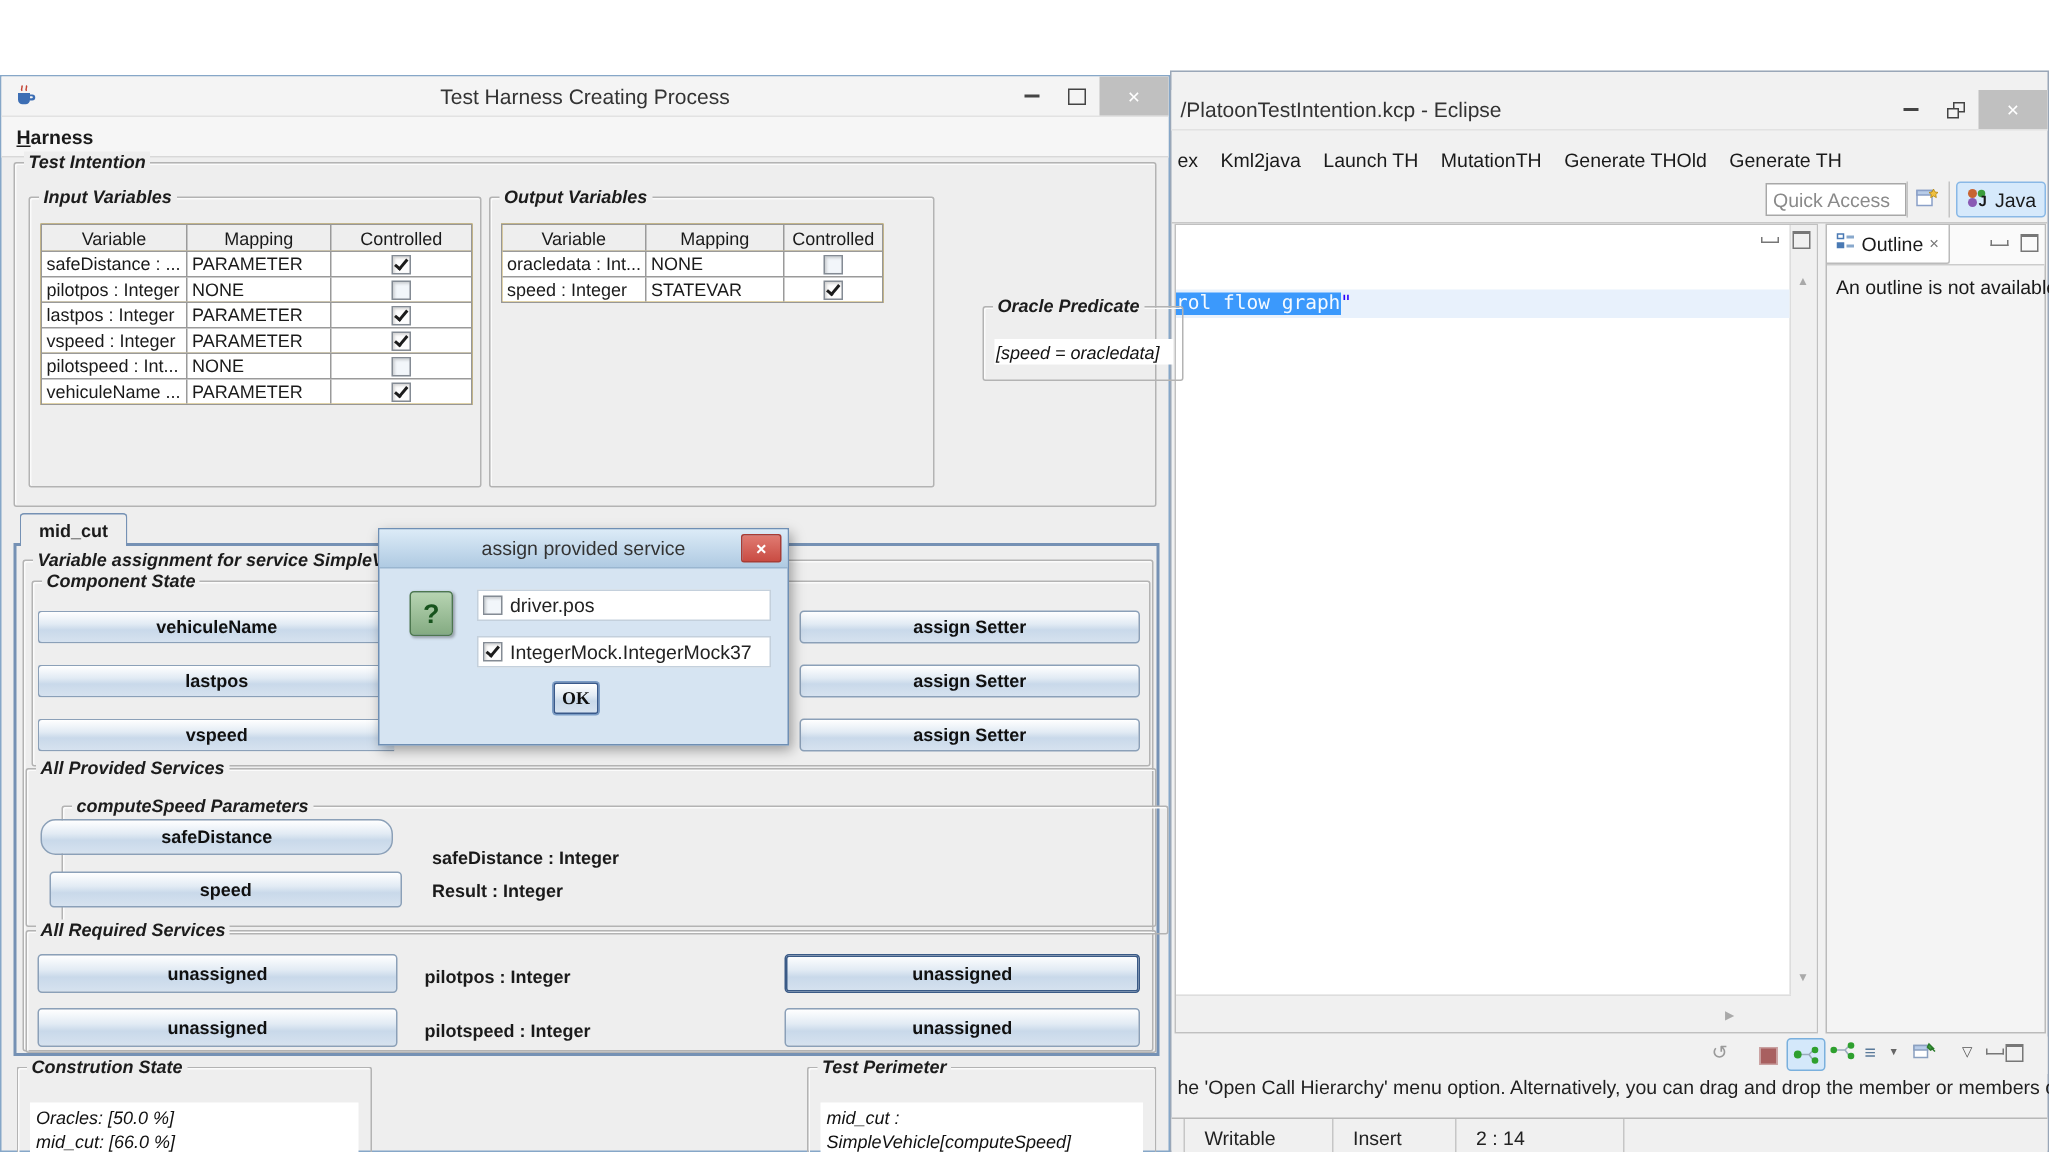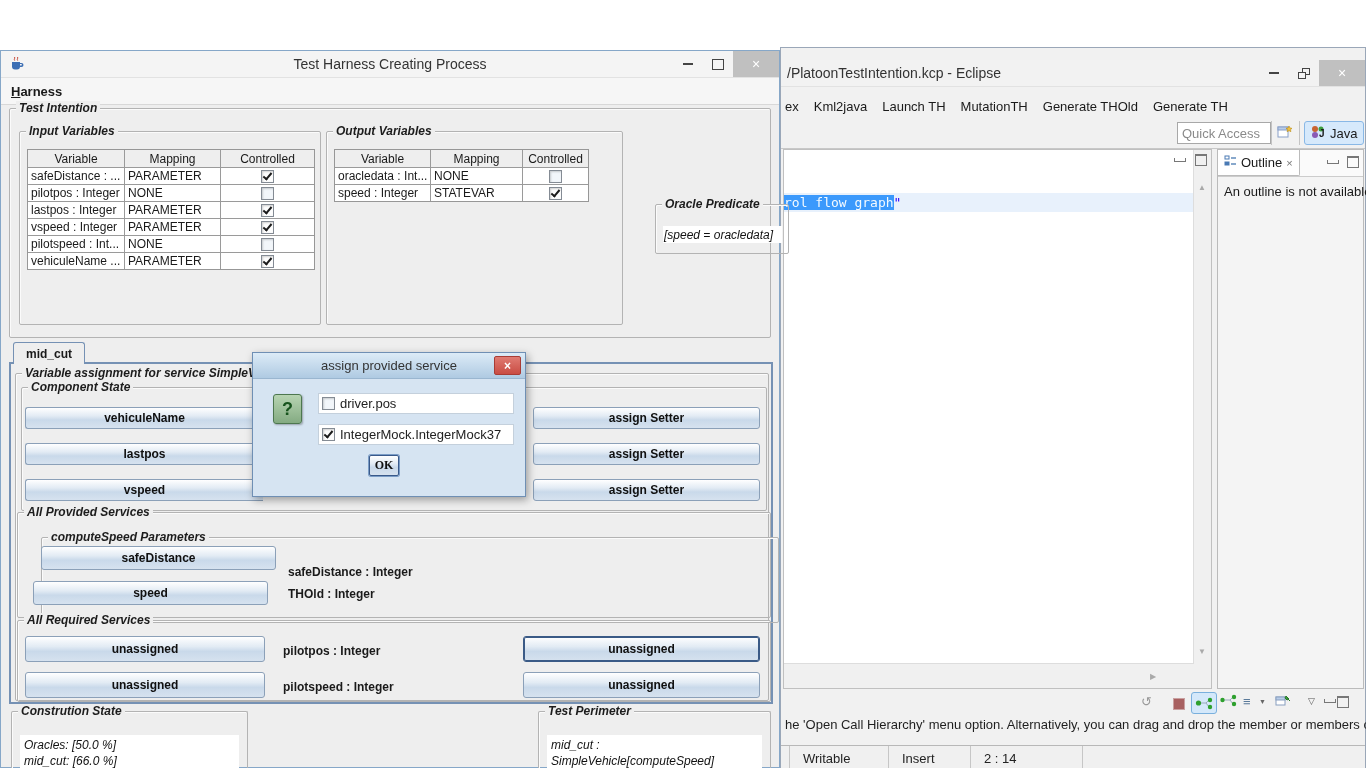--- a/index.html
+++ b/index.html
@@ -53,21 +53,21 @@
   #g-ars{left:6px;top:256px;width:752px;height:80px;}
   
   .btn{position:absolute;display:flex;align-items:center;justify-content:center;font-size:12px;font-weight:bold;color:#101010;background:linear-gradient(#ffffff,#e2ebf4 40%,#c9d9ea 60%,#d6e2ef);border:1px solid #8ba0b8;border-radius:3px;box-sizing:border-box;}
   .btn.focus{border:1px solid #3a5a86;box-shadow:inset 0 0 0 1px #3a5a86;}
   #b-vn{left:14px;top:43px;width:238px;height:22px;border-right:none;border-radius:3px 0 0 3px;}
   #b-lp{left:14px;top:79px;width:238px;height:22px;border-right:none;border-radius:3px 0 0 3px;}
   #b-vs{left:14px;top:115px;width:238px;height:22px;border-right:none;border-radius:3px 0 0 3px;}
   #b-as1{left:522px;top:43px;width:227px;height:22px;}
   #b-as2{left:522px;top:79px;width:227px;height:22px;}
   #b-as3{left:522px;top:115px;width:227px;height:22px;}
-  #b-sd{left:30px;top:182px;width:235px;height:24px;}
+  #b-sd{left:16px;top:182px;width:235px;height:24px;border-radius:10px;}
   #b-sp{left:22px;top:217px;width:235px;height:24px;}
   #b-u1l{left:14px;top:272px;width:240px;height:26px;}
   #b-u1r{left:512px;top:272px;width:237px;height:26px;}
   #b-u2l{left:14px;top:308px;width:240px;height:26px;}
   #b-u2r{left:512px;top:308px;width:237px;height:26px;}
   .plabel{position:absolute;font-size:12px;font-weight:bold;color:#1a1a1a;white-space:nowrap;}
   #l-sd{left:277px;top:188px;margin-top:13px;} #l-sp{left:277px;top:223px;}
   #l-u1{left:272px;top:280px;} #l-u2{left:272px;top:316px;}
   
   #g-cons{left:10px;top:660px;width:235px;height:58px;border-bottom:none;}
@@ -387,21 +387,21 @@
 
       <div class="grp" id="g-aps">
         <span class="gt">All Provided Services</span>
       </div>
       <div class="grp" id="g-csp">
         <span class="gt">computeSpeed Parameters</span>
       </div>
       <button class="btn" id="b-sd">safeDistance</button>
       <span class="plabel" id="l-sd">safeDistance : Integer</span>
       <button class="btn" id="b-sp">speed</button>
-      <span class="plabel" id="l-sp">THOld : Integer</span>
+      <span class="plabel" id="l-sp">Result : Integer</span>
 
       <div class="grp" id="g-ars">
         <span class="gt">All Required Services</span>
       </div>
       <button class="btn" id="b-u1l">unassigned</button>
       <span class="plabel" id="l-u1">pilotpos : Integer</span>
       <button class="btn focus" id="b-u1r">unassigned</button>
       <button class="btn" id="b-u2l">unassigned</button>
       <span class="plabel" id="l-u2">pilotspeed : Integer</span>
       <button class="btn" id="b-u2r">unassigned</button>

